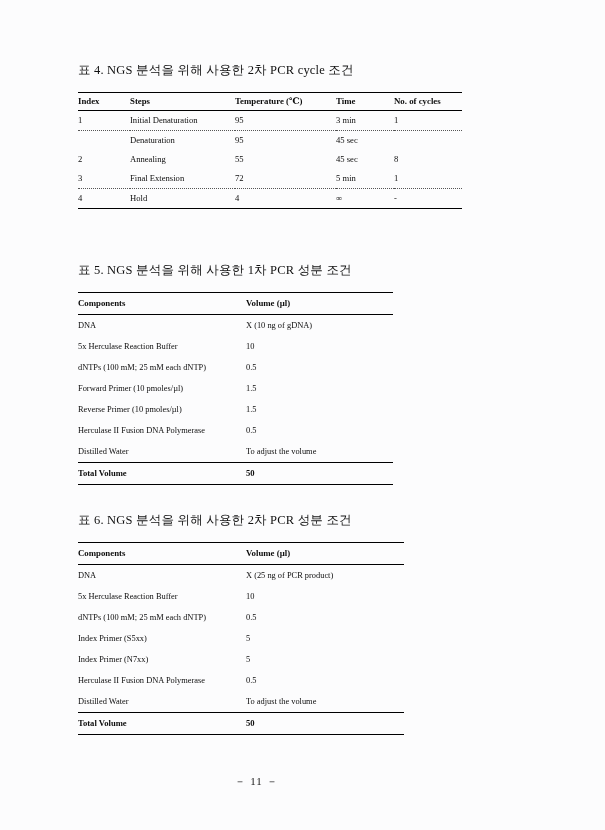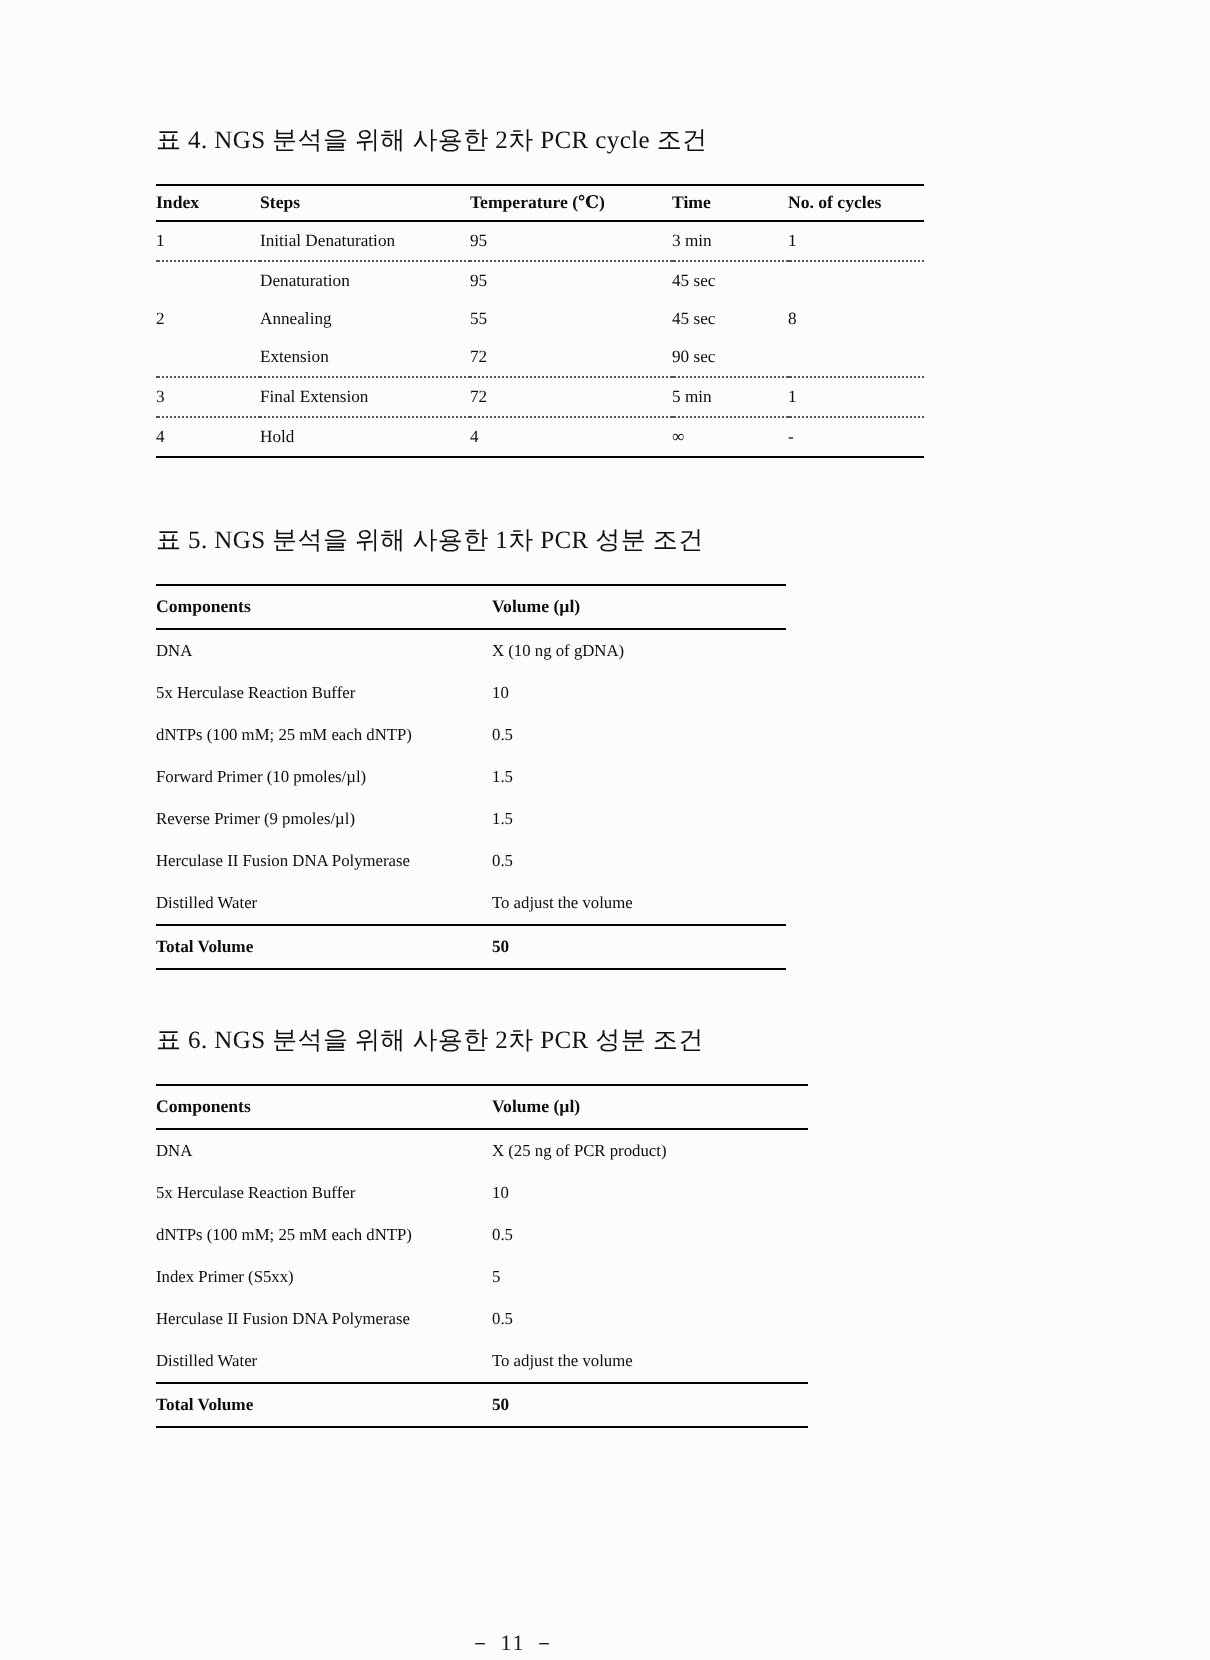--- a/index.html
+++ b/index.html
@@ -130,21 +130,20 @@
   
   .footer {
     position: absolute;
     left: 0;
     right: 0;
     top: 774px;
     text-align: center;
     font-size: 11px;
     letter-spacing: 1px;
     color: #1a1a1a;
-    margin-top: 40px;
   }
 </style>
 </head>
 <body>
 
 <div class="page">
 
   <div class="caption" style="top:62px;">표 4. NGS 분석을 위해 사용한 2차 PCR cycle 조건</div>
 
   <table class="tbl" id="table4">
@@ -180,27 +179,20 @@
         <td></td>
       </tr>
       <tr>
         <td>2</td>
         <td>Annealing</td>
         <td>55</td>
         <td>45 sec</td>
         <td>8</td>
       </tr>
       <tr class="dotted">
-        <td></td>
-        <td>Extension</td>
-        <td>72</td>
-        <td>90 sec</td>
-        <td></td>
-      </tr>
-      <tr class="dotted">
         <td>3</td>
         <td>Final Extension</td>
         <td>72</td>
         <td>5 min</td>
         <td>1</td>
       </tr>
       <tr class="lastrow">
         <td>4</td>
         <td>Hold</td>
         <td>4</td>
@@ -234,21 +226,21 @@
       </tr>
       <tr>
         <td>dNTPs (100 mM; 25 mM each dNTP)</td>
         <td>0.5</td>
       </tr>
       <tr>
         <td>Forward Primer (10 pmoles/µl)</td>
         <td>1.5</td>
       </tr>
       <tr>
-        <td>Reverse Primer (9 pmoles/µl)</td>
+        <td>Reverse Primer (10 pmoles/µl)</td>
         <td>1.5</td>
       </tr>
       <tr>
         <td>Herculase II Fusion DNA Polymerase</td>
         <td>0.5</td>
       </tr>
       <tr class="pre-total">
         <td>Distilled Water</td>
         <td>To adjust the volume</td>
       </tr>
@@ -283,20 +275,24 @@
       </tr>
       <tr>
         <td>dNTPs (100 mM; 25 mM each dNTP)</td>
         <td>0.5</td>
       </tr>
       <tr>
         <td>Index Primer (S5xx)</td>
         <td>5</td>
       </tr>
       <tr>
+        <td>Index Primer (N7xx)</td>
+        <td>5</td>
+      </tr>
+      <tr>
         <td>Herculase II Fusion DNA Polymerase</td>
         <td>0.5</td>
       </tr>
       <tr class="pre-total">
         <td>Distilled Water</td>
         <td>To adjust the volume</td>
       </tr>
       <tr class="total-row">
         <td>Total Volume</td>
         <td>50</td>

